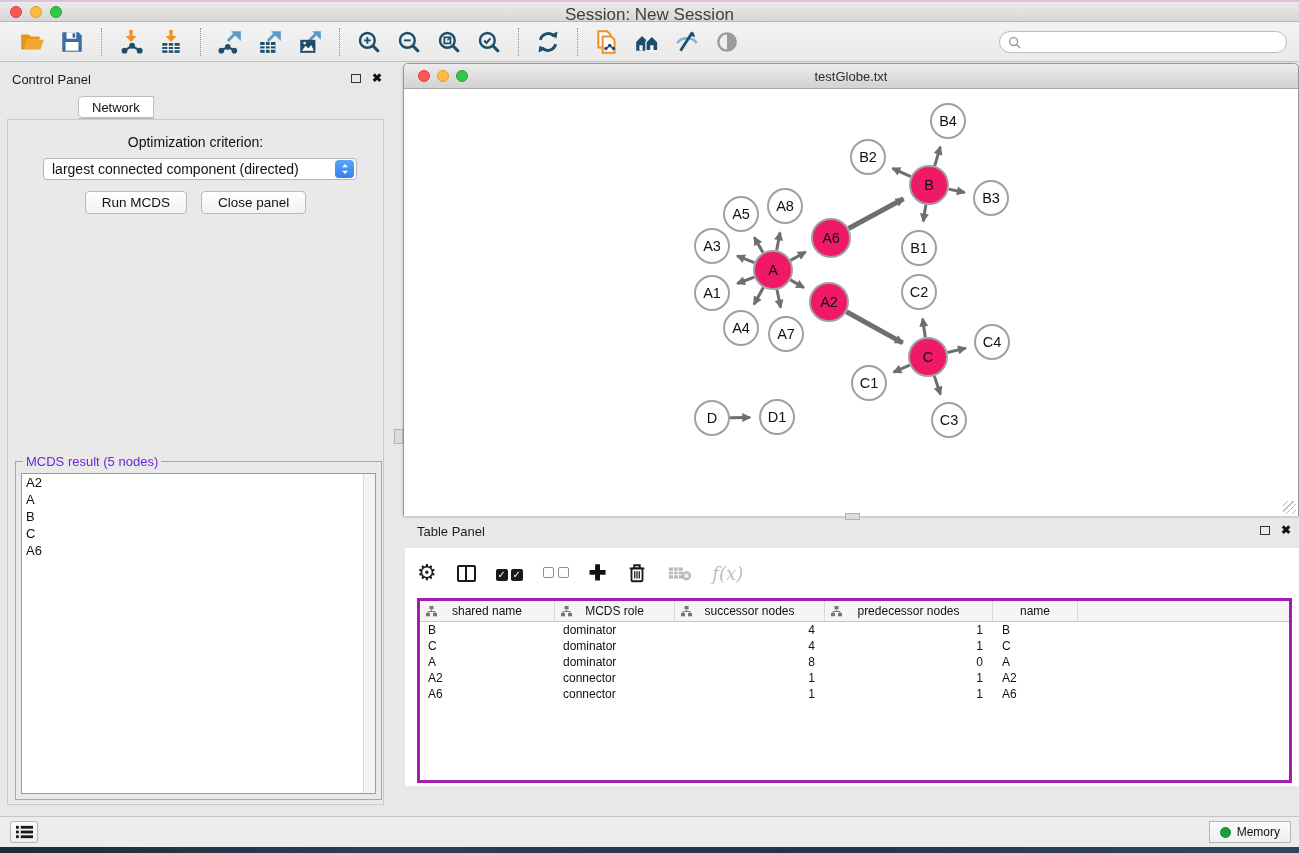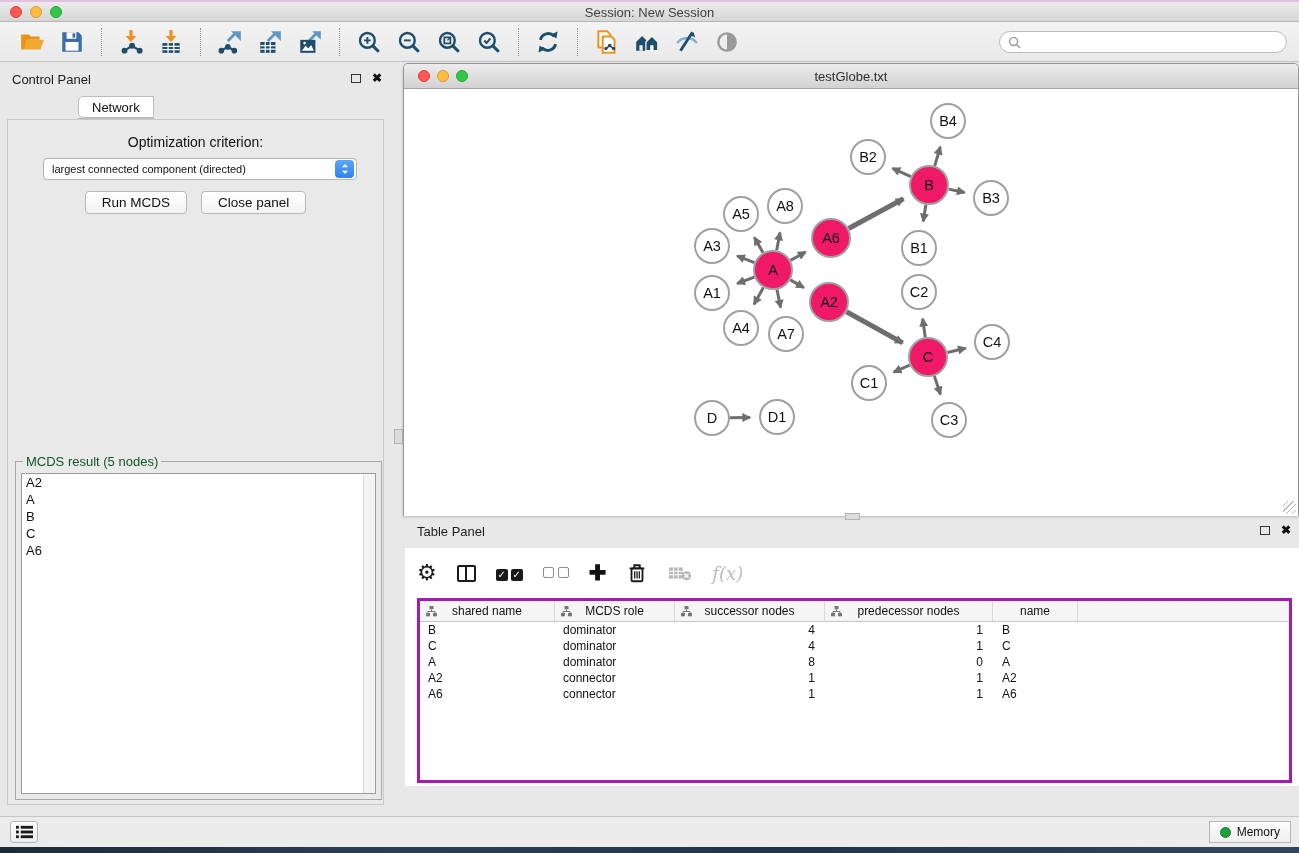--- a/index.html
+++ b/index.html
@@ -9,21 +9,21 @@
 
   
   .pink-line { position:absolute; left:0; top:0; width:1299px; height:2px; background:#dfc0de; }
   .titlebar { position:absolute; left:0; top:2px; width:1299px; height:20px;
     background:linear-gradient(#ebebeb,#d6d6d6); border-bottom:1px solid #b6b6b6; }
   .lights { position:absolute; left:10px; top:4px; display:flex; gap:8px; }
   .light { width:12px; height:12px; border-radius:50%; }
   .light.red { background:#fc5753; border:1px solid #df3e39; }
   .light.yellow { background:#fdbc40; border:1px solid #de9c2f; }
   .light.green { background:#33c748; border:1px solid #27a53a; }
-  .win-title { position:absolute; left:0; right:0; top:3px; text-align:center; font-size:13px; color:#404040; }
+  .win-title { position:absolute; left:0; right:0; top:3px; text-align:center; font-size:17px; color:#404040; }
 
   
   .toolbar { position:absolute; left:0; top:22px; width:1299px; height:40px;
     background:linear-gradient(#f3f3f3,#e9e9e9); border-bottom:1px solid #c3c3c3;
     display:flex; align-items:center; padding-left:12px; }
   .tbtn { background:none; border:none; width:32px; height:32px; display:flex; align-items:center;
     justify-content:center; margin:0 4px; cursor:default; }
   .tbtn svg { width:26px; height:26px; }
   .sep { height:28px; border-left:1px dotted #909090; margin:0 9px; }
   .search-box { position:absolute; right:12px; top:9px; width:288px; height:22px; background:#fff;
@@ -43,29 +43,29 @@
     display:flex; align-items:center; justify-content:center; padding:0 13px; color:#111; }
   .seg:first-child { border-left:1px solid #bdbdbd; border-radius:5px 0 0 5px; }
   .seg:last-child { border-radius:0 5px 5px 0; }
   .seg.sel { background:linear-gradient(#55a4f8,#2e84f1); border-color:#2e7ad8; color:#fff; }
 
   .cp-body { position:absolute; left:7px; top:119px; width:377px; height:686px;
     background:#e9e9e9; border:1px solid #c9c9c9; }
   .opt-label { position:absolute; left:0; width:100%; top:14px; text-align:center; font-size:14px; color:#111; }
   .combo { position:absolute; left:35px; top:38px; width:314px; height:22px; background:#fff;
     border:1px solid #b4b4b4; border-radius:4px; display:flex; align-items:center; }
-  .combo-text { flex:1; font-size:11px; padding-left:8px; color:#111; white-space:nowrap; }
+  .combo-text { flex:1; font-size:14px; padding-left:8px; color:#111; white-space:nowrap; }
   .combo-step { width:19px; height:18px; margin-right:2px; border-radius:4px;
     background:linear-gradient(#5aa6f8,#2f82f0); display:flex; align-items:center; justify-content:center; }
   .btn-row { position:absolute; left:0; width:100%; top:71px; display:flex; justify-content:center; gap:14px; }
   .pbtn { height:23px; background:linear-gradient(#ffffff,#f2f2f2); border:1px solid #b9b9b9;
     border-radius:4px; font-size:13.5px; padding:0 16px; font-family:inherit; color:#111; }
 
   .groupbox { position:absolute; left:7px; top:341px; width:367px; height:339px; border:1px solid #a8a8a8; }
-  .groupbox-label { position:absolute; top:-8px; left:7px; background:#e9e9e9; padding:0 3px; font-size:13px; color:#14532d; }
+  .groupbox-label { position:absolute; top:-8px; left:7px; background:#e9e9e9; padding:0 3px; font-size:13px; color:#6d28d9; }
   .result-list { position:absolute; left:5px; right:5px; top:11px; bottom:5px; background:#fff;
     border:1px solid #9c9c9c; font-size:13px; overflow:hidden; }
   .result-item { padding:1px 0 1px 4px; line-height:15px; color:#111; }
   .v-scroll { position:absolute; right:0; top:0; bottom:0; width:12px; background:#f4f4f4; border-left:1px solid #ddd; }
 
   
   .net-window { position:absolute; left:403px; top:63px; width:896px; height:453px;
     border:1px solid #969696; border-radius:5px 5px 0 0; background:#fff; box-shadow:0 1px 3px rgba(0,0,0,.2); }
   .net-titlebar { position:absolute; left:0; top:0; width:100%; height:25px;
     background:linear-gradient(#ececec,#d2d2d2); border-bottom:1px solid #a6a6a6; border-radius:5px 5px 0 0; }

